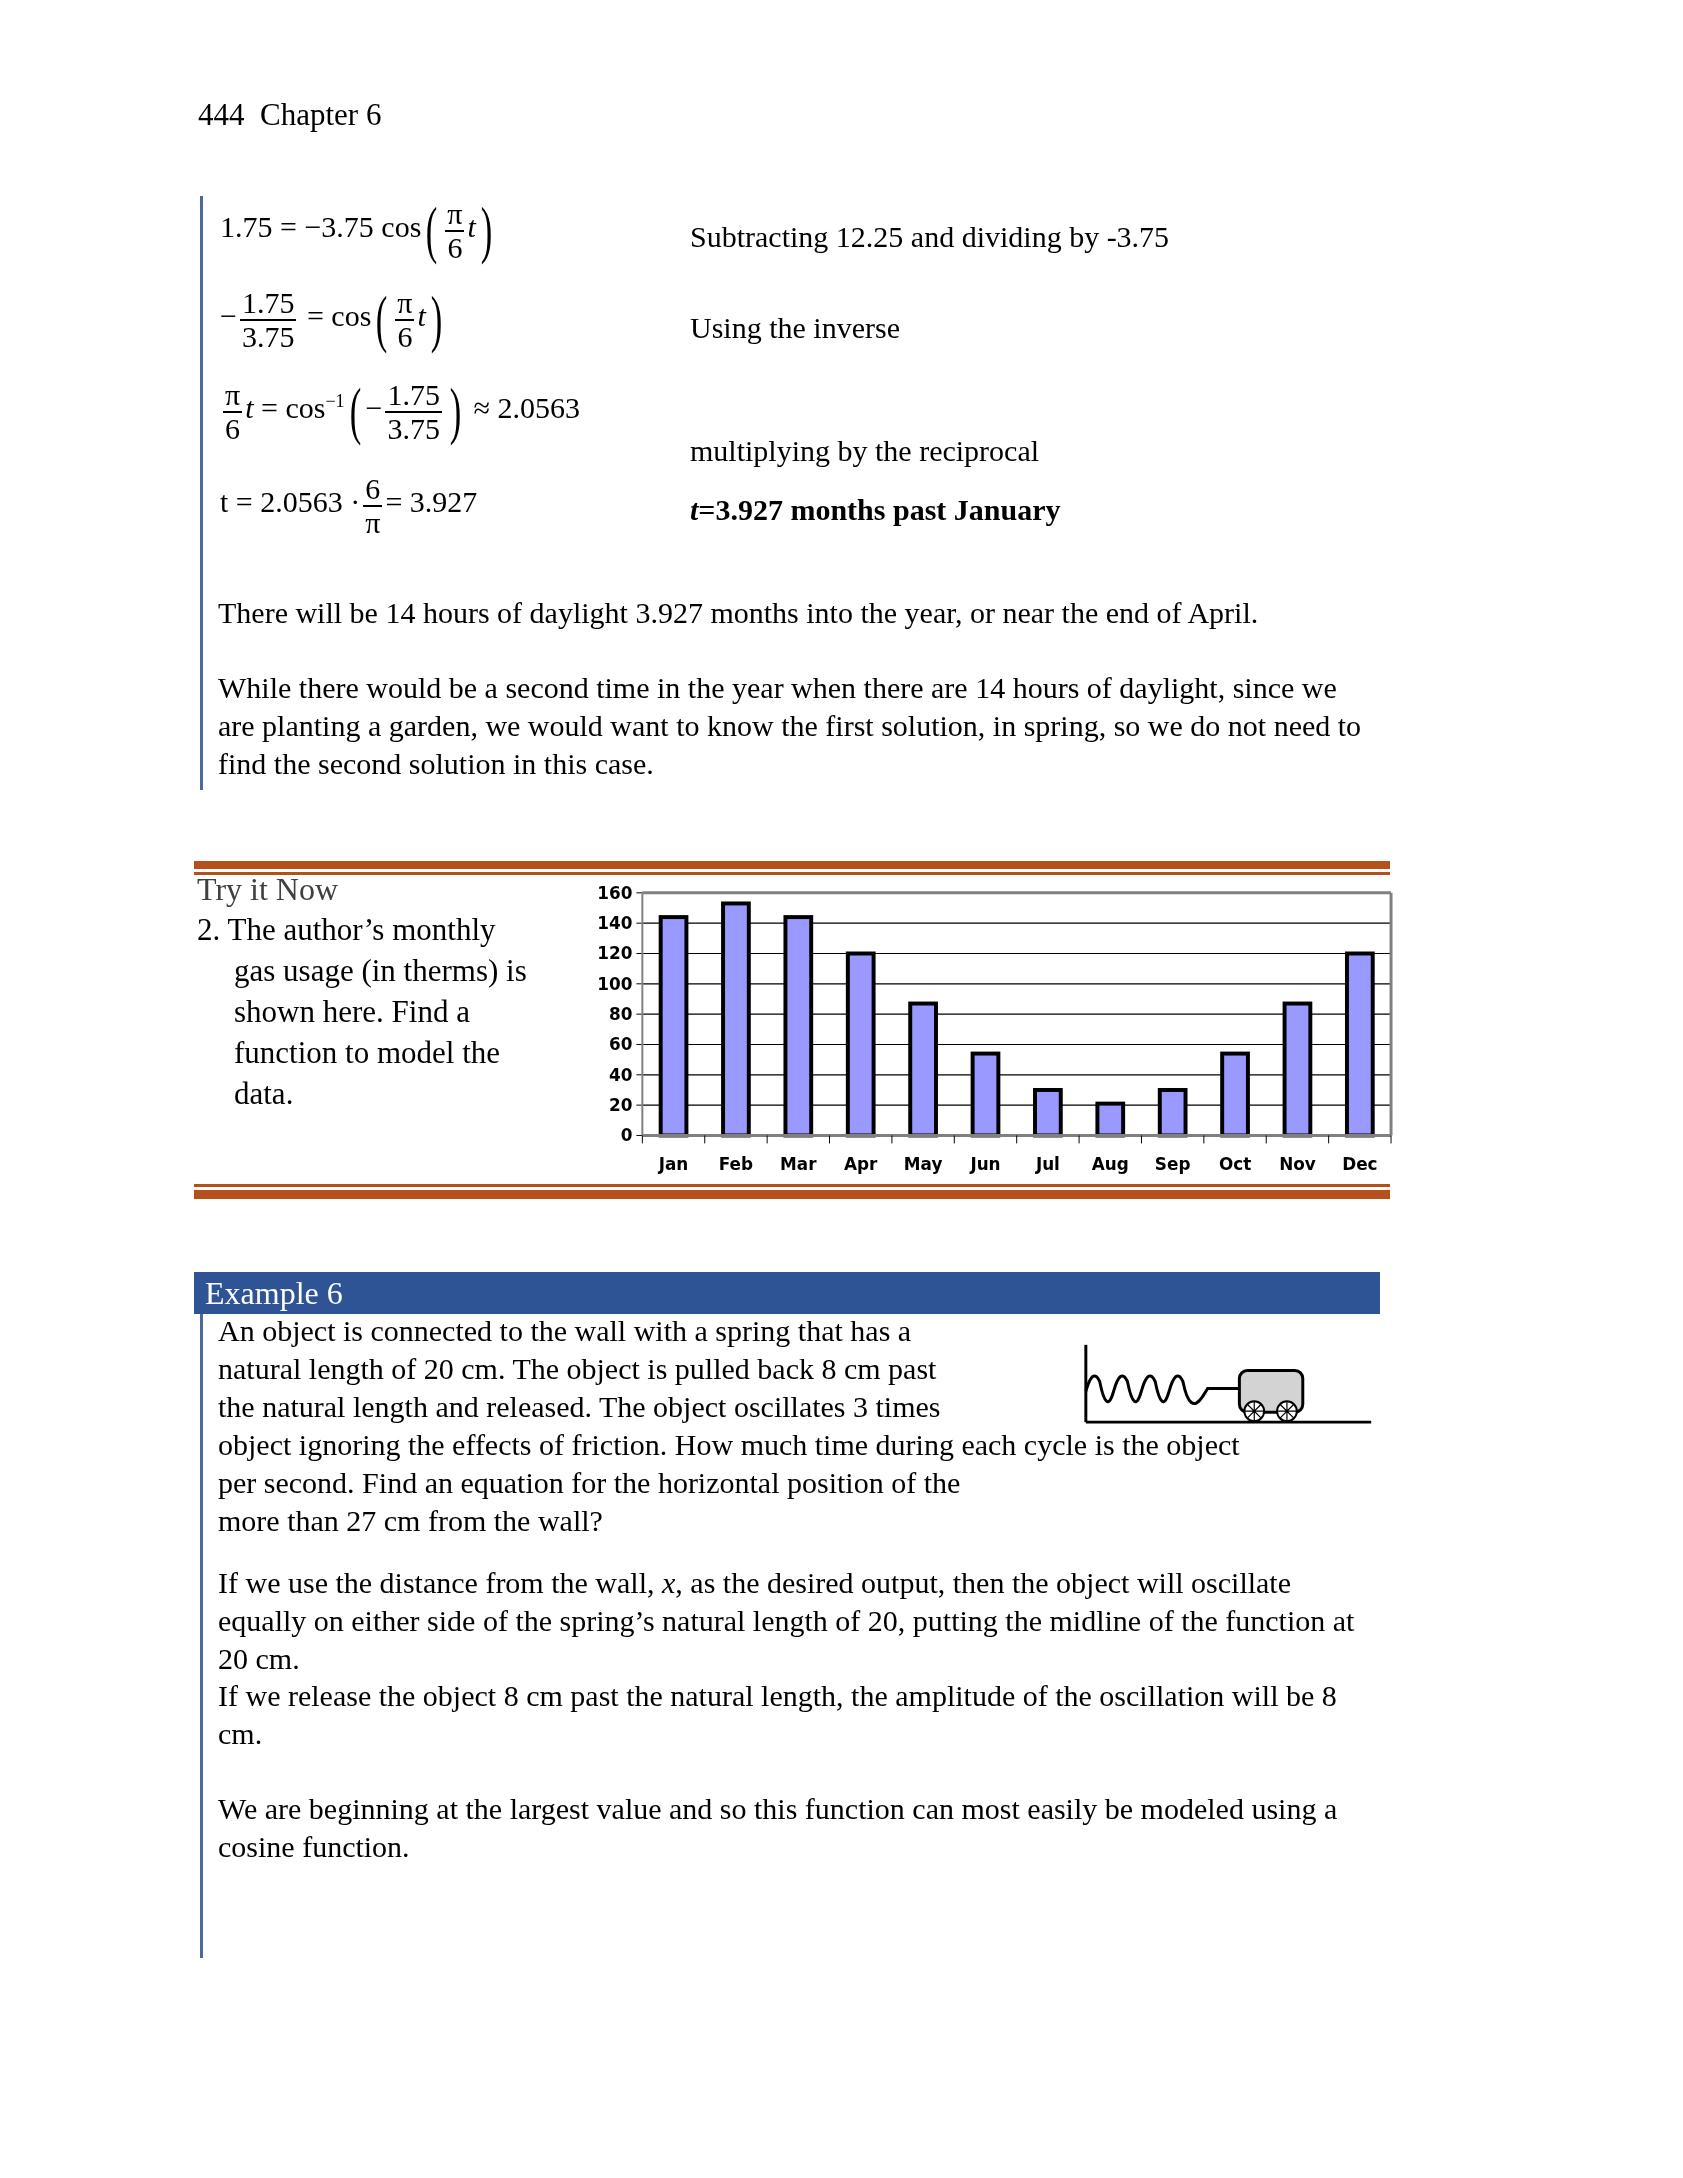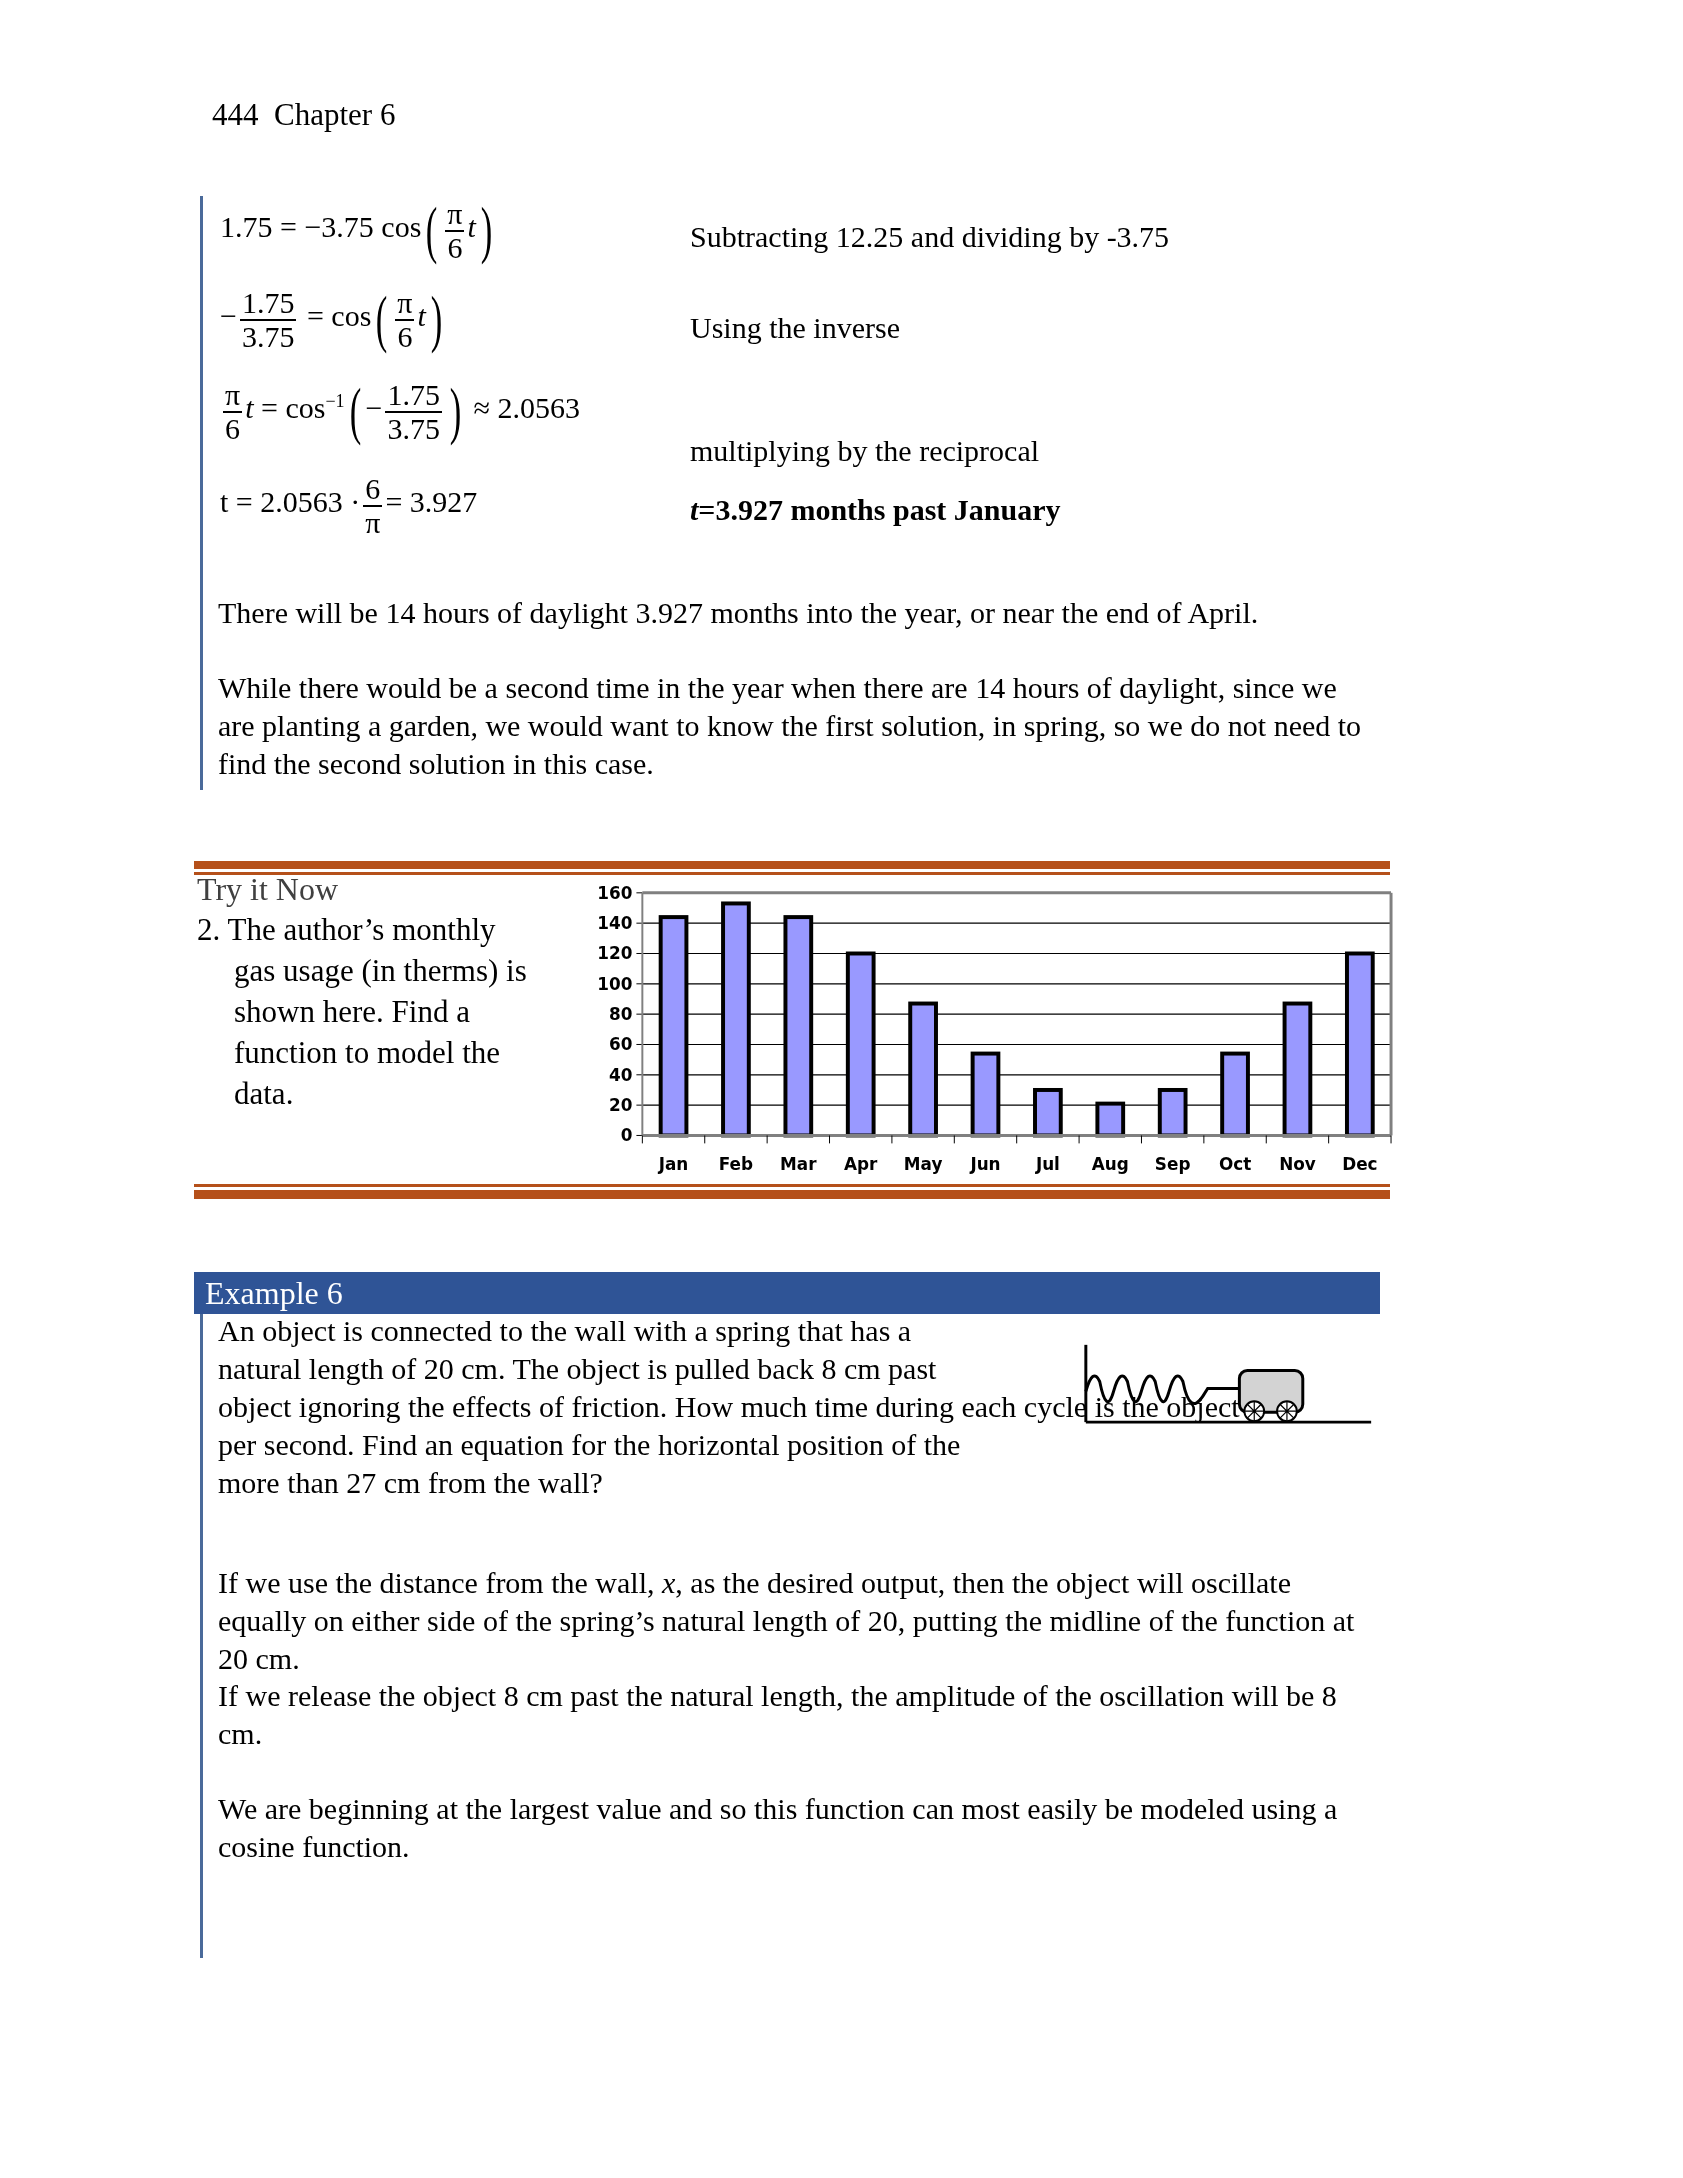--- a/index.html
+++ b/index.html
@@ -1,19 +1,19 @@
 <!DOCTYPE html>
 <html><head>
 <meta charset="utf-8">
 <style>
   html, body { margin:0; padding:0; background:#ffffff; }
   body { width:1683px; height:2178px; position:relative; overflow:hidden;
          font-family:"Liberation Serif","DejaVu Serif",serif; color:#000; }
   .abs { position:absolute; }
-  .running-head { left:212px; top:97px; font-size:31px; }
+  .running-head { left:198px; top:97px; font-size:31px; }
   .vbar { position:absolute; width:3px; background:#4A6A9A; }
   .math { font-size:30px; white-space:nowrap; }
   .math i { font-style:italic; }
   .frac { display:inline-block; vertical-align:middle; text-align:center; margin:0 3px; }
   .frac span { display:block; line-height:1.05; padding:0 2px; }
   .frac .num { border-bottom:2px solid #000; }
   .paren { display:inline-block; vertical-align:middle; font-size:63px; font-weight:100; transform:scaleX(0.55); line-height:1; }
   .note { font-size:30px; left:690px; }
   .para { position:absolute; left:218px; width:1168px; font-size:30px; line-height:38px; }
   .orange-top-thick { position:absolute; left:194px; width:1196px; top:861px; height:8px; background:#B5501A; }
@@ -148,20 +148,21 @@
     </svg>
 </div>
 
 <div class="orange-bot-thin"></div>
 <div class="orange-bot-thick"></div>
 
 <div class="ex-head">Example 6</div>
 <div class="ex-text">
   <div>An object is connected to the wall with a spring that has a</div>
   <div>natural length of 20 cm.  The object is pulled back 8 cm past</div>
+  <div>the natural length and released.  The object oscillates 3 times</div>
   <div>object ignoring the effects of friction.  How much time during each cycle is the object</div>
   <div>per second.  Find an equation for the horizontal position of the</div>
   <div>more than 27 cm from the wall?</div>
 </div>
 
 <svg class="abs" style="left:1069px; top:1327px;" width="317" height="109" viewBox="0 0 320 110">
   <g fill="none" stroke="#000" stroke-width="3">
     <line x1="17" y1="18" x2="17" y2="96"></line>
     <line x1="17" y1="96" x2="305" y2="96"></line>
   </g>

